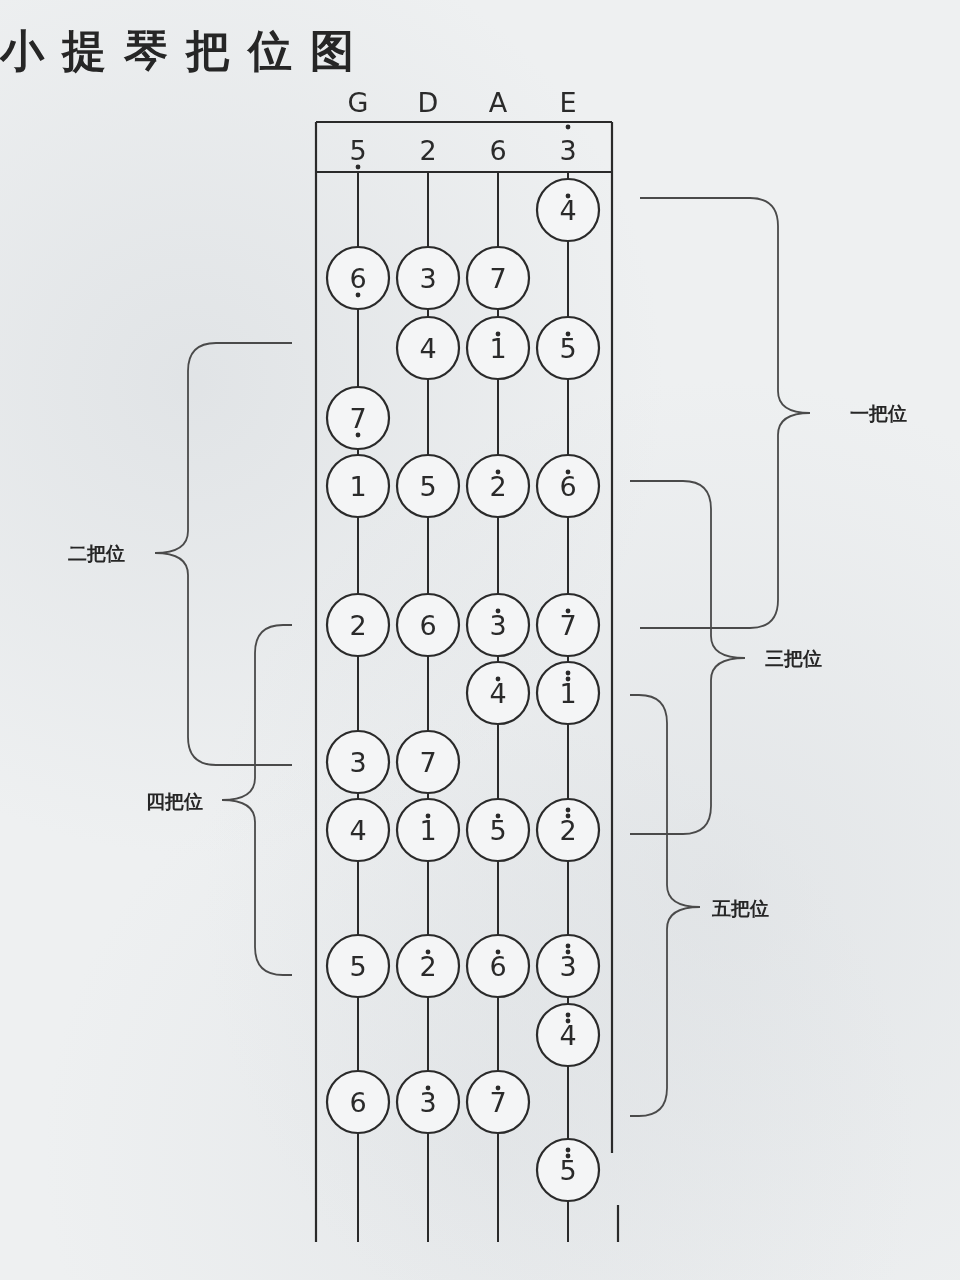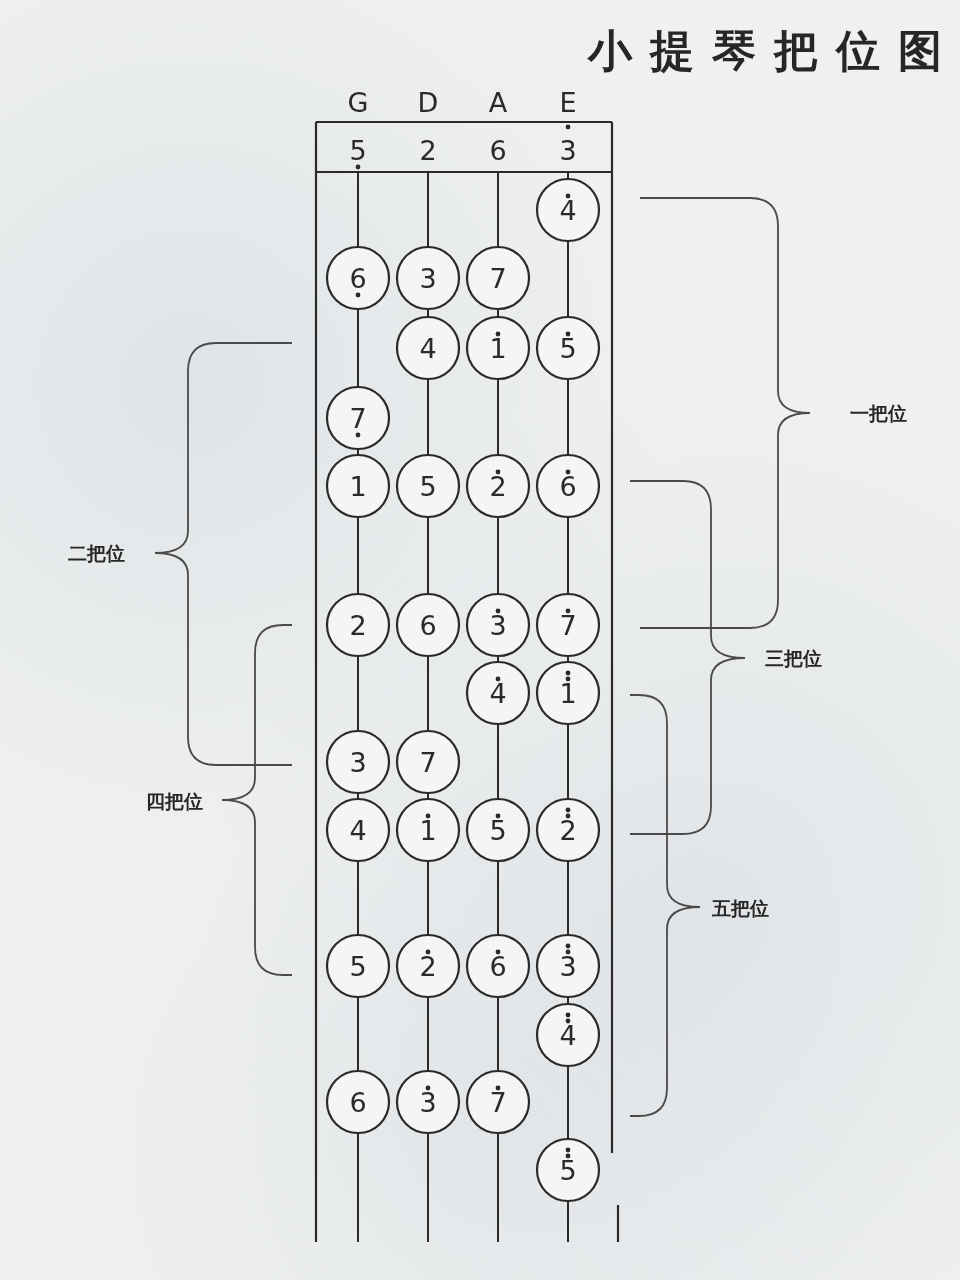--- a/index.html
+++ b/index.html
@@ -10,21 +10,21 @@
       radial-gradient(circle at 20% 30%, rgba(200,205,210,0.35) 0, transparent 40%),
       radial-gradient(circle at 75% 70%, rgba(200,205,210,0.3) 0, transparent 45%),
       radial-gradient(circle at 50% 90%, rgba(210,214,218,0.3) 0, transparent 35%);
     position: relative;
     font-family: "DejaVu Sans", sans-serif;
     color: #2a2a2a;
   }
   #chart { position: absolute; left: 0; top: 0; width: 960px; height: 1280px; }
   .title {
     position: absolute; left: 0; width: 960px; top: 22px;
-    text-align: right; font-size: 44px; font-weight: bold;
+    text-align: left; font-size: 44px; font-weight: bold;
     letter-spacing: 18px; color: #262626;
     font-family: "DejaVu Sans", sans-serif;
   }
   .note-text { font-family: "DejaVu Sans", sans-serif; font-size: 27px; fill: #2a2a2a; }
   .string-name { font-family: "DejaVu Sans", sans-serif; font-size: 27px; fill: #2a2a2a; }
   .pos-label { font-family: "DejaVu Sans", sans-serif; font-size: 19px; font-weight: bold; fill: #262626; }
 </style>
 </head>
 <body>
 

